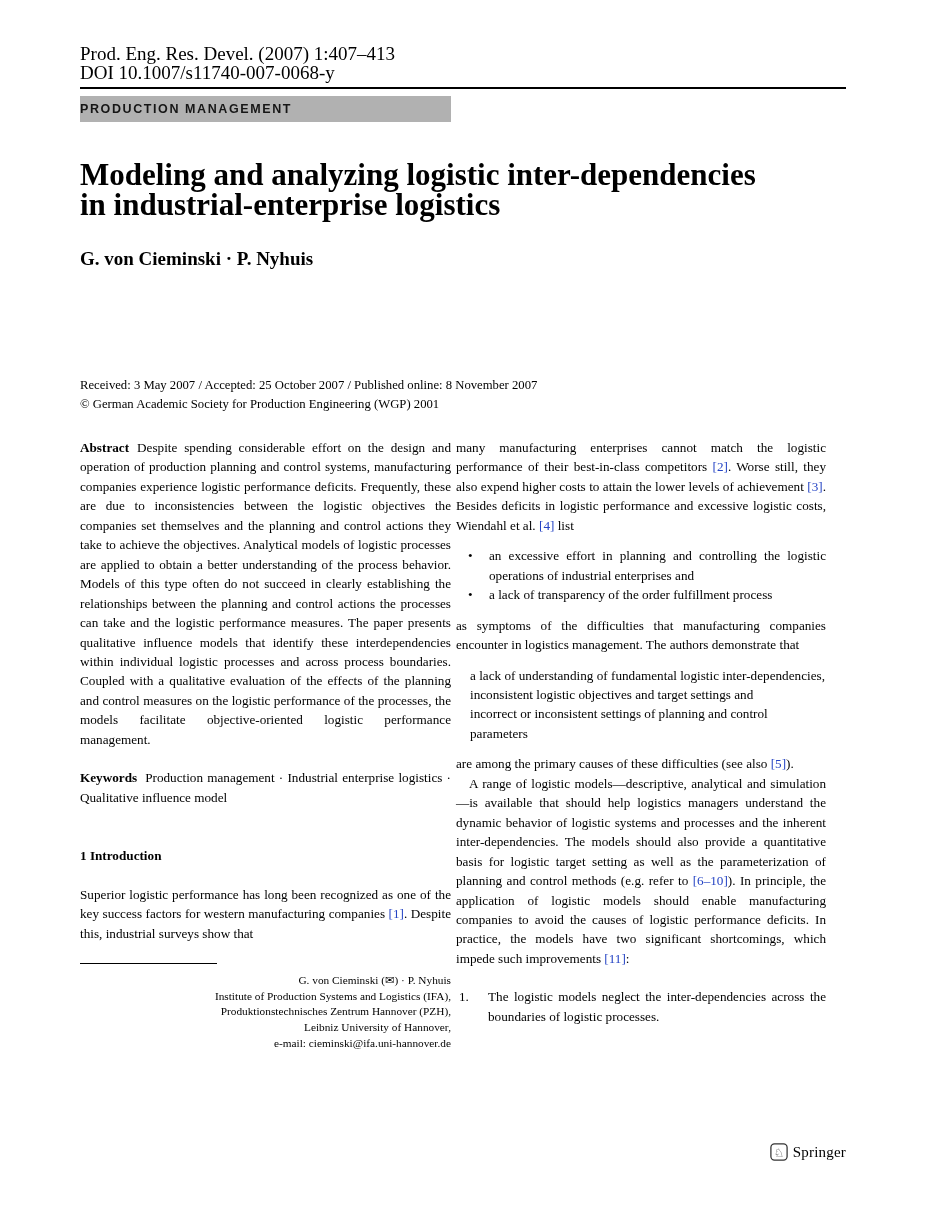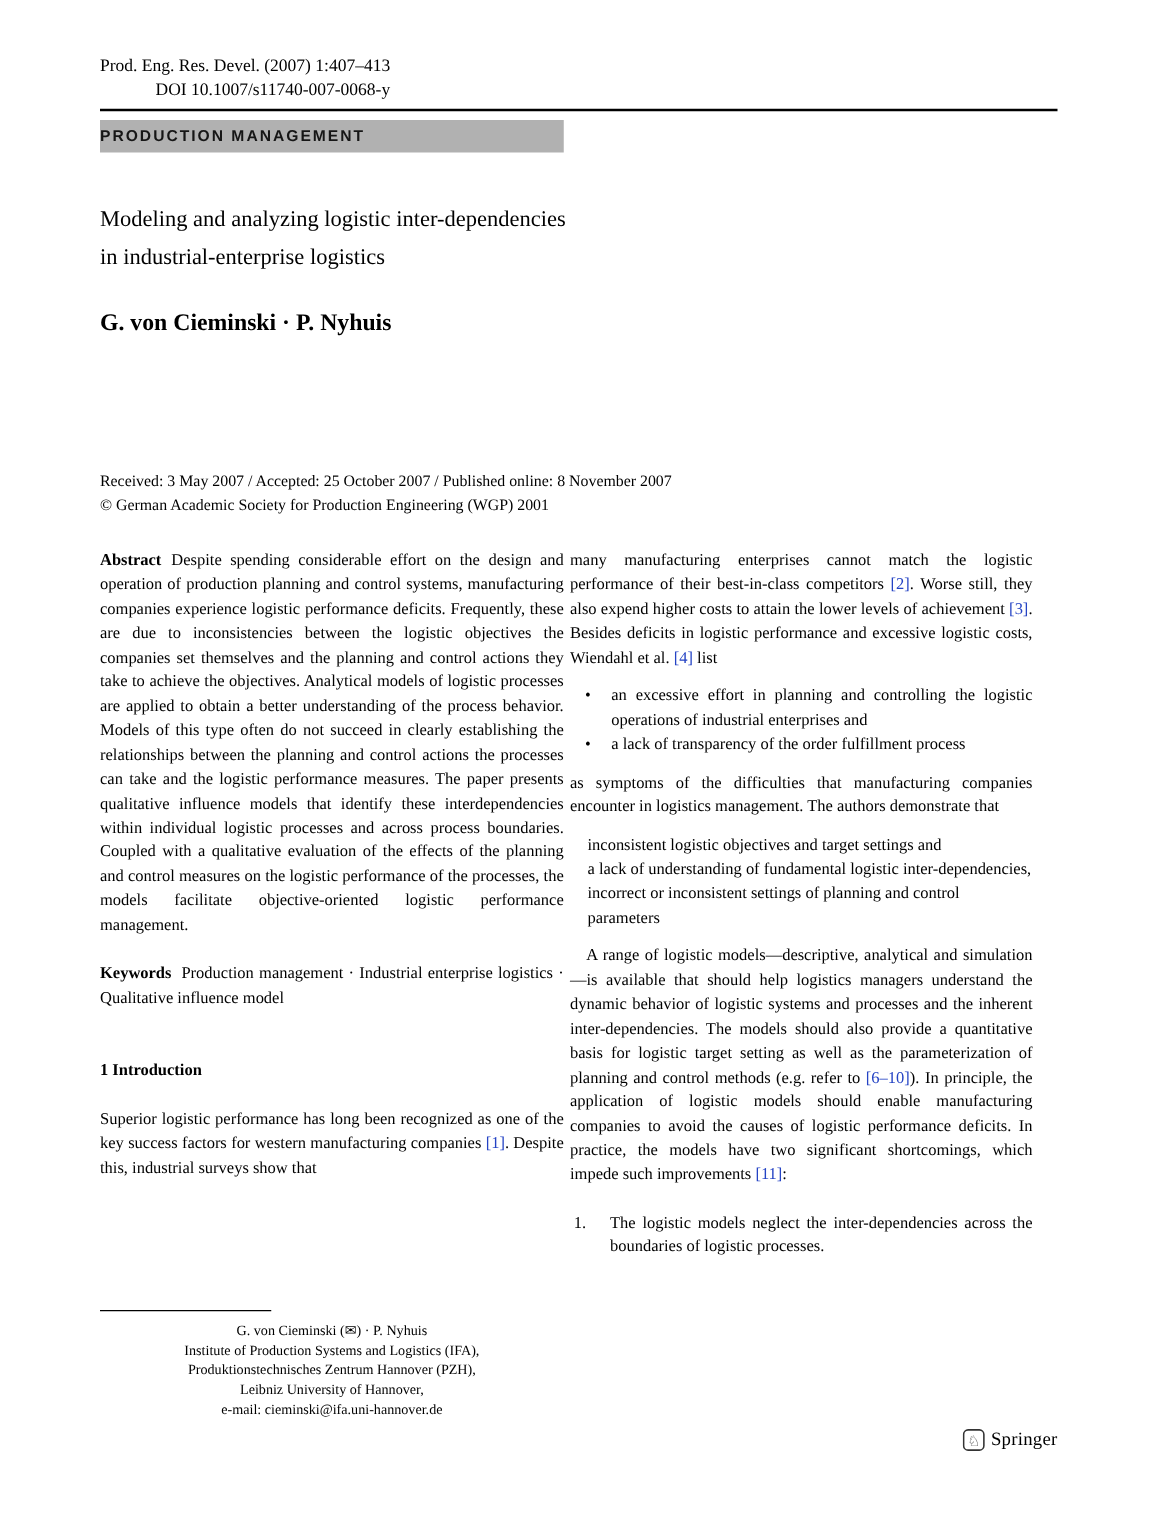--- a/index.html
+++ b/index.html
@@ -10,23 +10,22 @@
     position: relative;
     width: 925px;
     height: 1230px;
     background: #fff;
     overflow: hidden;
   }
 
   .header {
     position: absolute;
     left: 80px; top: 45px;
-    font-size: 14px;
+    font-size: 19px;
     line-height: 18.5px;
-    text-align: right;
   }
 
   .toprule {
     position: absolute;
     left: 80px; top: 87px;
     width: 766px; height: 2px;
     background: #000;
   }
 
   .banner {
@@ -39,22 +38,22 @@
     font-weight: bold;
     font-size: 12.5px;
     letter-spacing: 1.6px;
     color: #161616;
   }
 
   .title {
     position: absolute;
     left: 80px; top: 160px;
     width: 740px;
-    font-size: 18px;
-    font-weight: normal;
+    font-size: 31px;
+    font-weight: bold;
     line-height: 30px;
     white-space: pre-line;
   }
 
   .authors {
     position: absolute;
     left: 80px; top: 248px;
     font-size: 19px;
     font-weight: bold;
   }
@@ -101,25 +100,25 @@
 
   .quote { margin: 11px 0; padding-left: 14px; text-align: left; }
 
   .numlist { margin-top: 19px; }
   .numrow { display: flex; }
   .num { flex: 0 0 32px; padding-left: 3px; }
   .numtext { flex: 1; text-align: justify; }
 
   .footnote {
     position: absolute;
-    left: 80px; top: 1048px;
+    left: 80px; top: 963px;
     width: 371px;
     font-size: 11.3px;
     line-height: 15.7px;
-    text-align: center;
+    text-align: right;
   }
   .fnrule {
     width: 137px; height: 0;
     border-top: 1px solid #000;
     margin-bottom: 9px;
   }
 
   .springer {
     position: absolute;
     right: 79px; top: 1143px;
@@ -168,24 +167,25 @@
           <span class="dot">•</span>
           <div class="bullet-text">an excessive effort in planning and controlling the logistic operations of industrial enterprises and</div>
         </div>
         <div class="bullet-item">
           <span class="dot">•</span>
           <div class="bullet-text">a lack of transparency of the order fulfillment process</div>
         </div>
       </div>
       <div class="para">as symptoms of the difficulties that manufacturing companies encounter in logistics management. The authors demonstrate that</div>
       <div class="quote">
+        <div class="quote-line">a lack of understanding of fundamental logistic inter-dependencies,</div>
         <div class="quote-line">inconsistent logistic objectives and target settings and</div>
-        <div class="quote-line">a lack of understanding of fundamental logistic inter-dependencies,</div>
         <div class="quote-line">incorrect or inconsistent settings of planning and control parameters</div>
       </div>
+      <div class="para">are among the primary causes of these difficulties (see also <span class="ref">[<span class="refnum">5</span>]</span>).</div>
       <div class="para indent">A range of logistic models—descriptive, analytical and simulation—is available that should help logistics managers understand the dynamic behavior of logistic systems and processes and the inherent inter-dependencies. The models should also provide a quantitative basis for logistic target setting as well as the parameterization of planning and control methods (e.g. refer to <span class="ref">[<span class="refnum">6–10</span>]</span>). In principle, the application of logistic models should enable manufacturing companies to avoid the causes of logistic performance deficits. In practice, the models have two significant shortcomings, which impede such improvements <span class="ref">[<span class="refnum">11</span>]</span>:</div>
       <div class="numlist">
         <div class="numrow">
           <span class="num">1.</span>
           <div class="numtext">The logistic models neglect the inter-dependencies across the boundaries of logistic processes.</div>
         </div>
       </div>
     </div>
 
   <div class="footnote">

